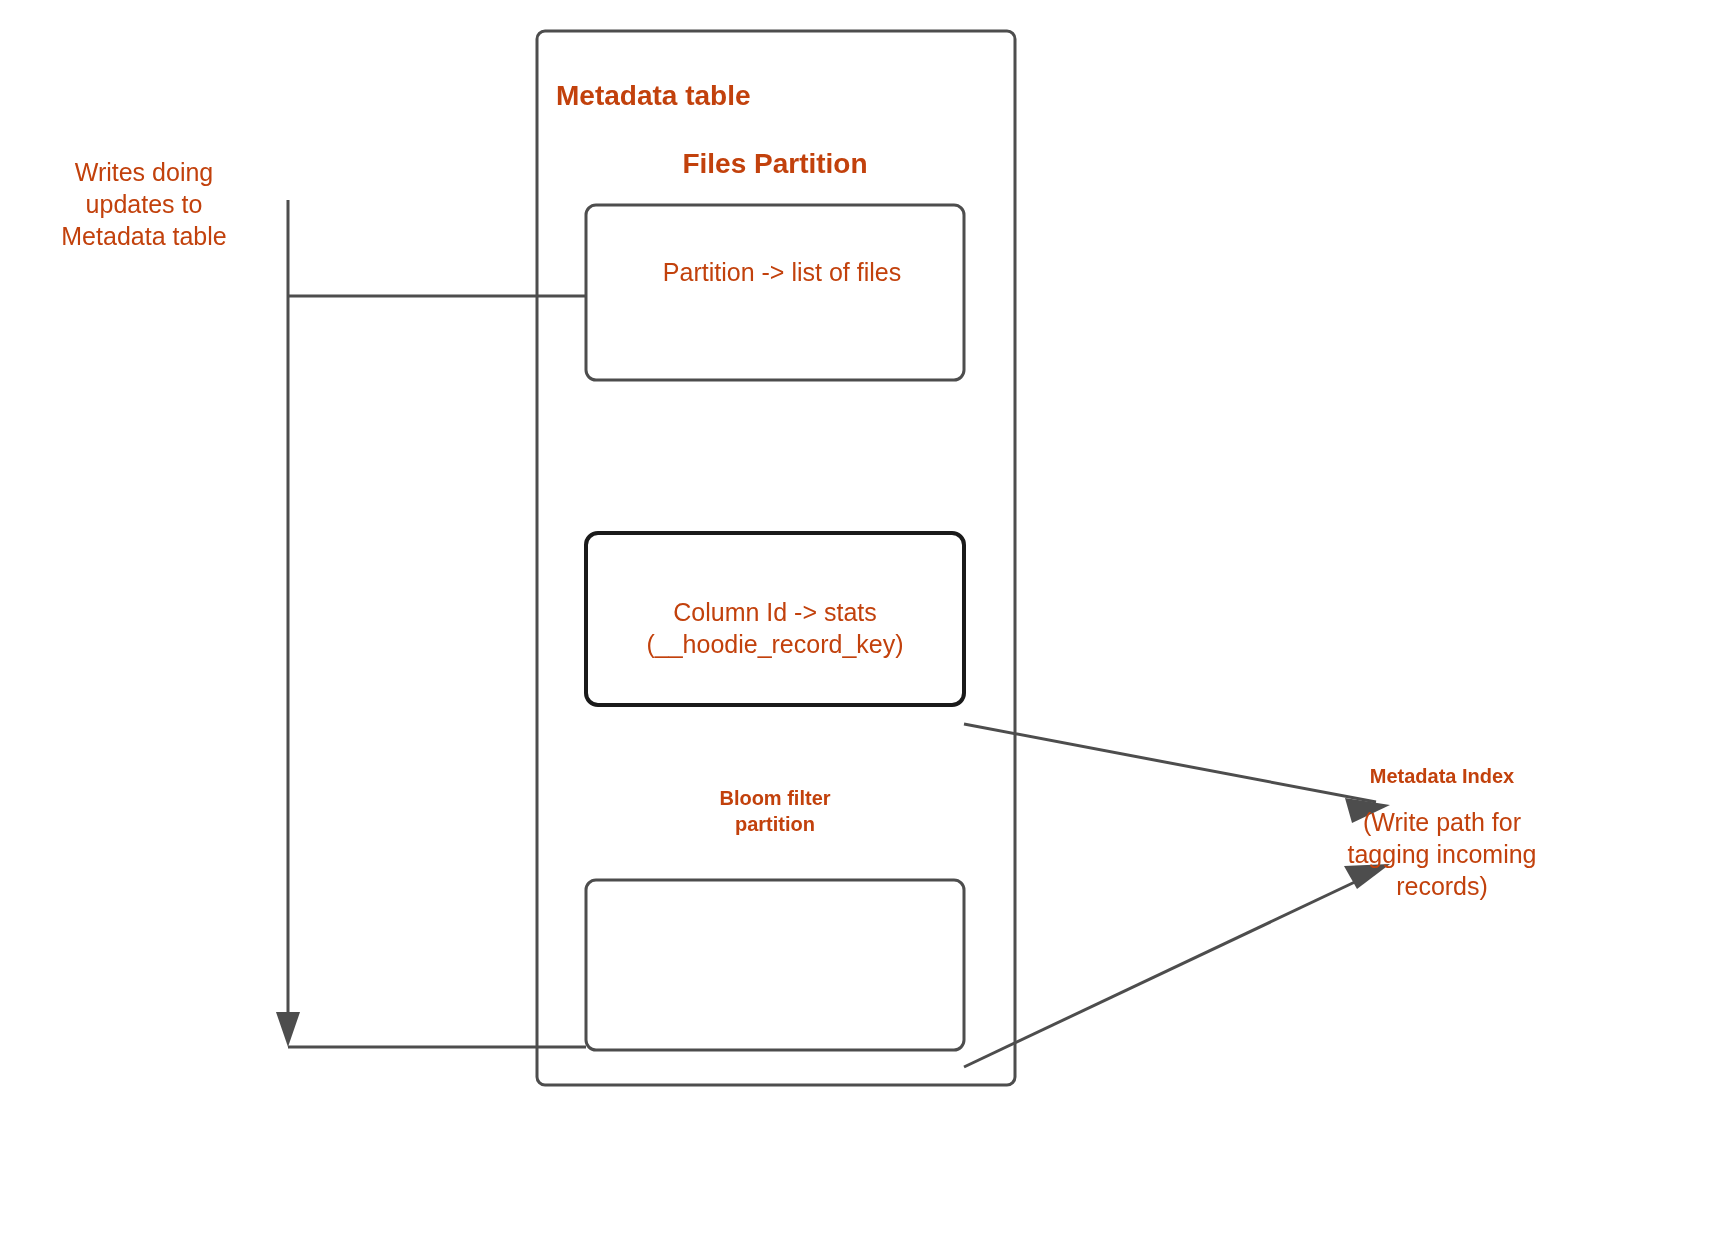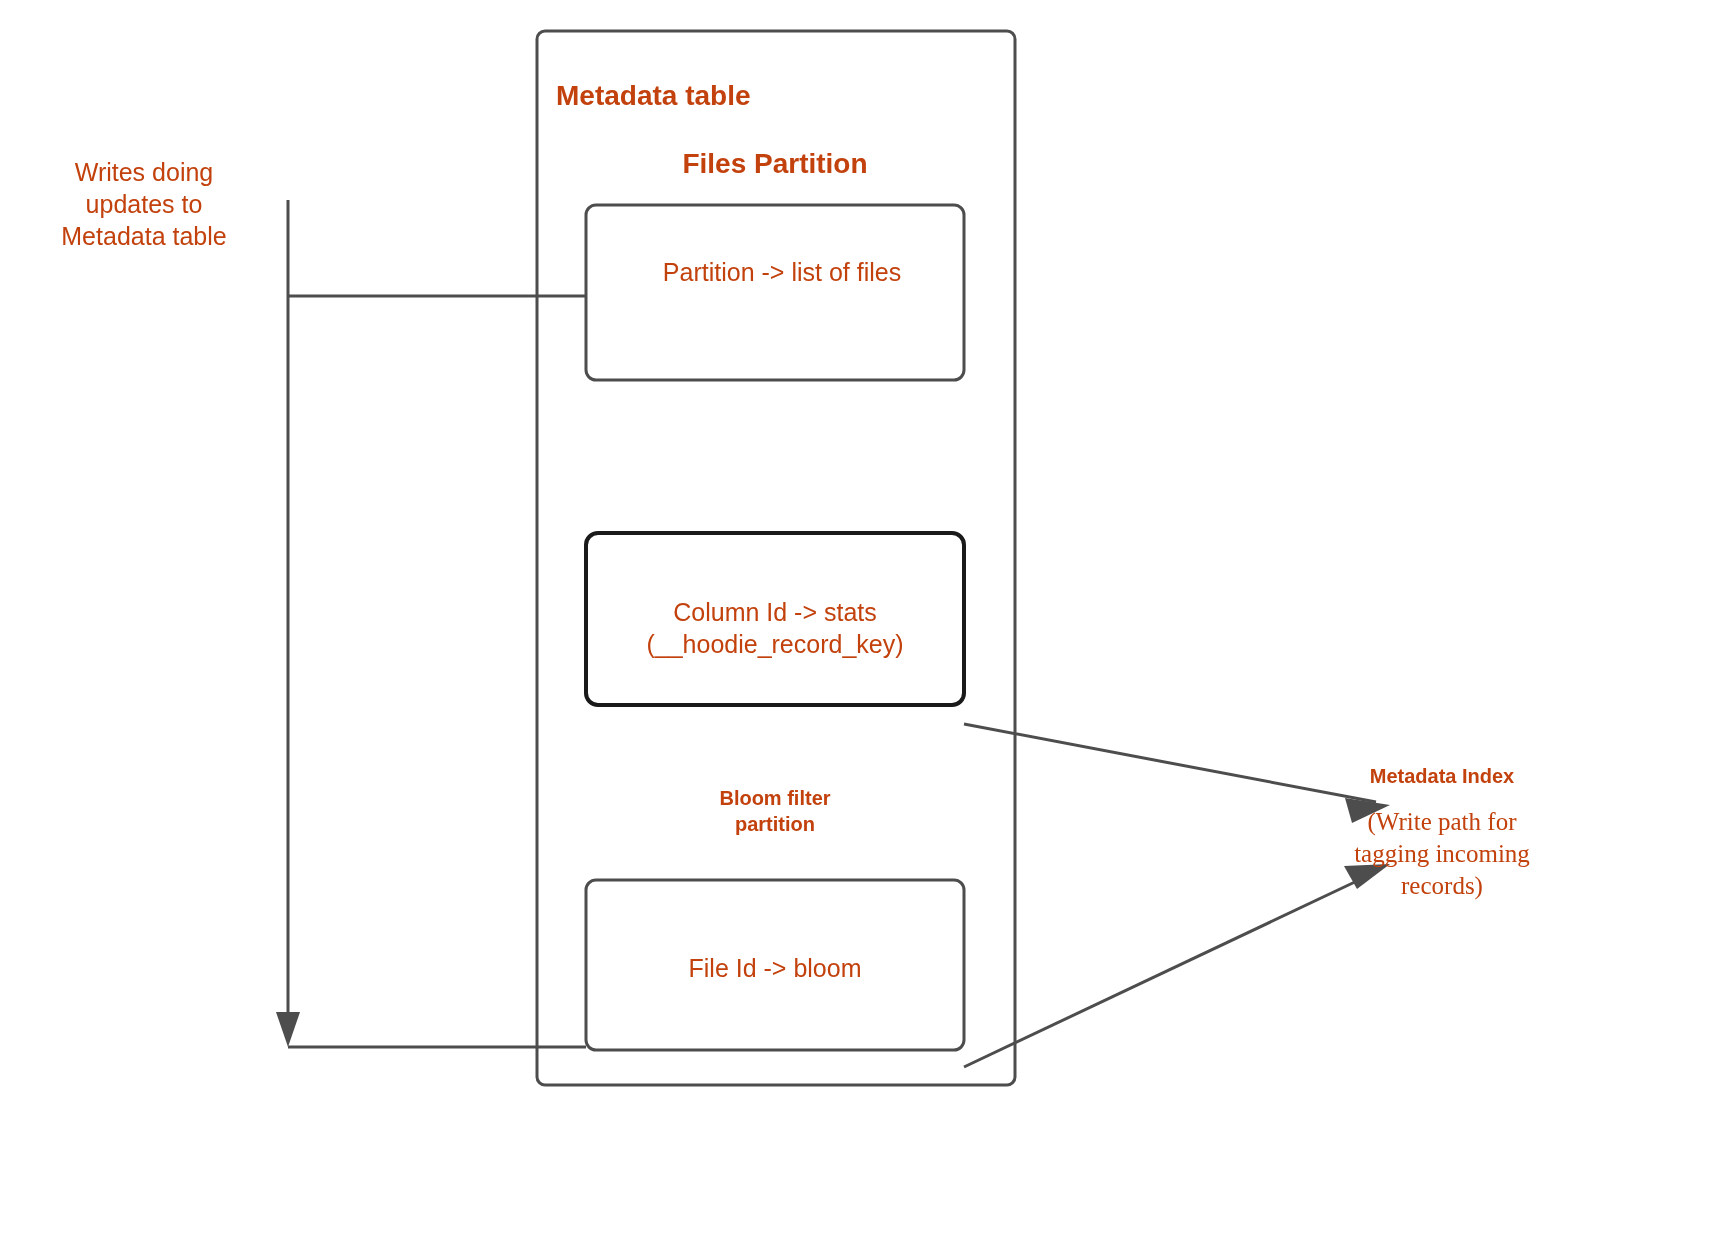--- a/index.html
+++ b/index.html
@@ -110,21 +110,20 @@
     top: 752px;
     width: 308px;
     font-size: 20px;
     margin-top: 12px;
   }
   .txt-index-note {
     left: 1298px;
     top: 806px;
     width: 288px;
     font-size: 25px;
-    font-family: Liberation Serif, serif;
   }
 </style>
 </head>
 <body>
 
 <div id="diagram-root">
 
   <svg id="diagram-svg" viewBox="0 0 1718 1244">
 
     <rect class="shape-outline" x="537" y="31" width="478" height="1054" rx="8" ry="8"></rect>
@@ -161,21 +160,20 @@
 
   <div class="lbl txt-files-body">Partition -&gt; list of files</div>
 
 
   <div class="lbl txt-colstats-body">Column Id  -&gt; stats
 (__hoodie_record_key)</div>
 
   <div class="lbl lbl-bold txt-bloom-partition">Bloom filter
 partition</div>
 
-  <div class="lbl txt-bloom-body">File Id -&gt; bloom</div>
 
   <div class="lbl lbl-bold txt-index-title">Metadata Index</div>
 
   <div class="lbl txt-index-note">(Write path for
 tagging incoming
 records)</div>
 
 </div>
 
 </body></html>

